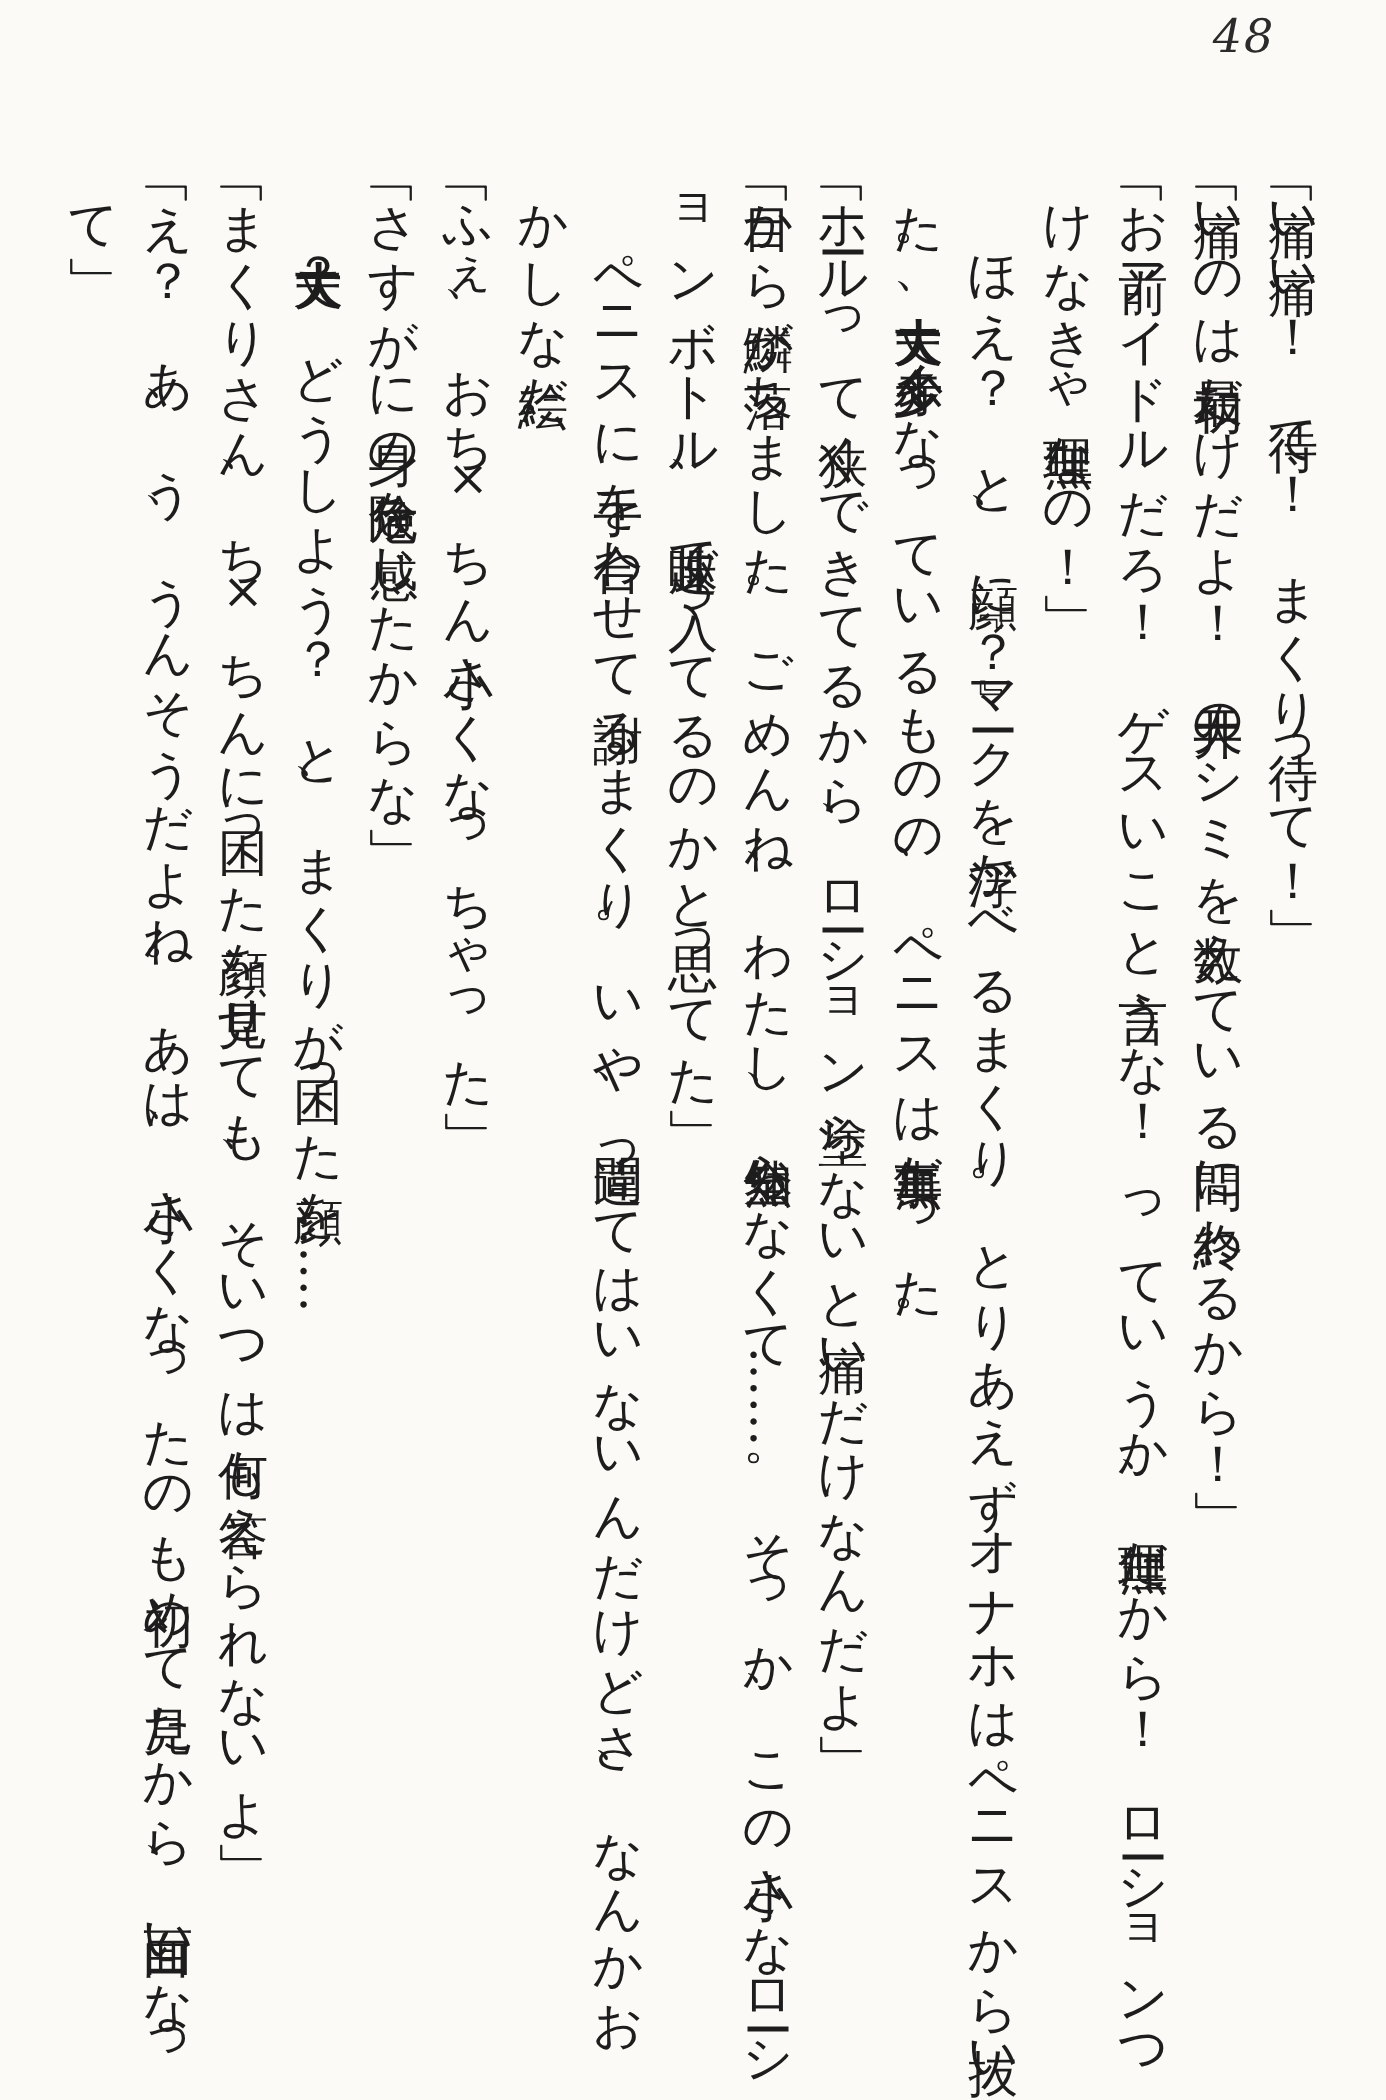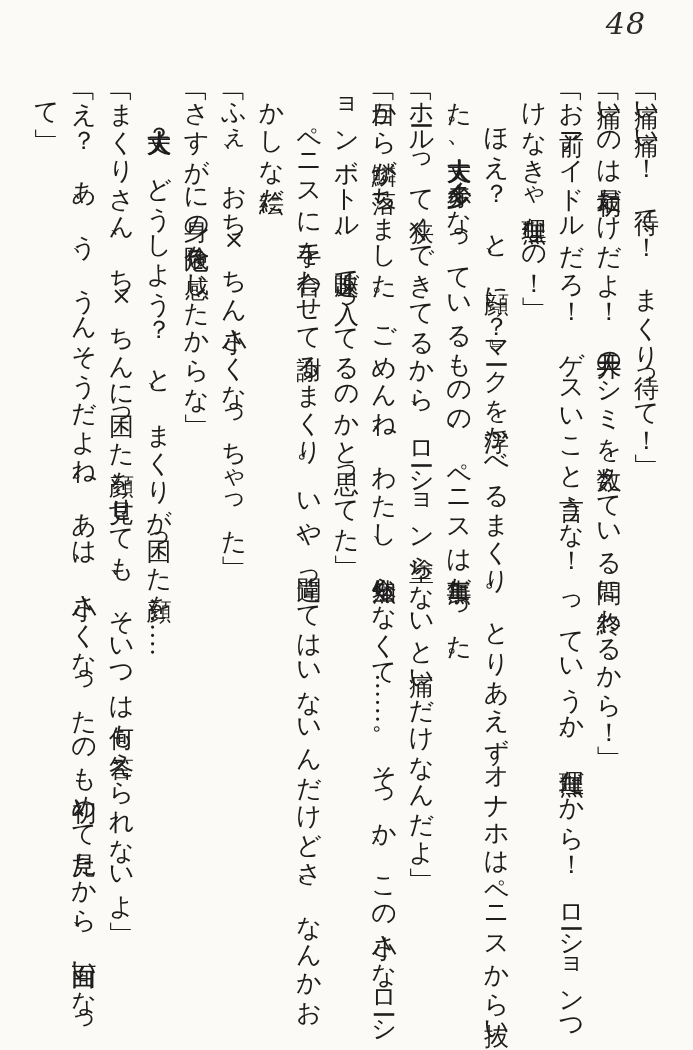--- a/index.html
+++ b/index.html
@@ -12,24 +12,24 @@
     height: 1050px;
     background: #fbfaf6;
     overflow: hidden;
     box-sizing: border-box;
   }
   .page-number {
     position: absolute;
     top: 6px;
     left: 598px;
     width: 48px;
-    text-align: right;
+    text-align: center;
     font-family: "DejaVu Serif", "Liberation Serif", serif;
     font-style: italic;
-    font-size: 30px;
+    font-size: 23px;
     letter-spacing: 1px;
     color: #2b2b2b;
   }
   .page-text {
     position: absolute;
     top: 85px;
     right: 28px;
     height: 950px;
     writing-mode: vertical-rl;
     text-orientation: mixed;

